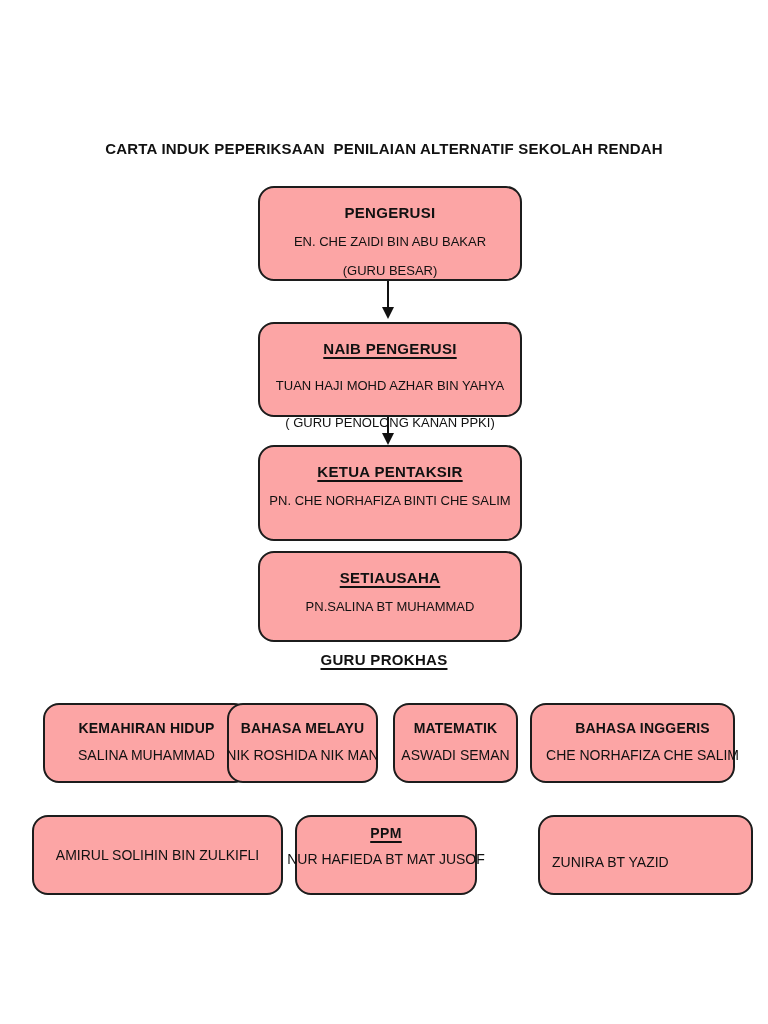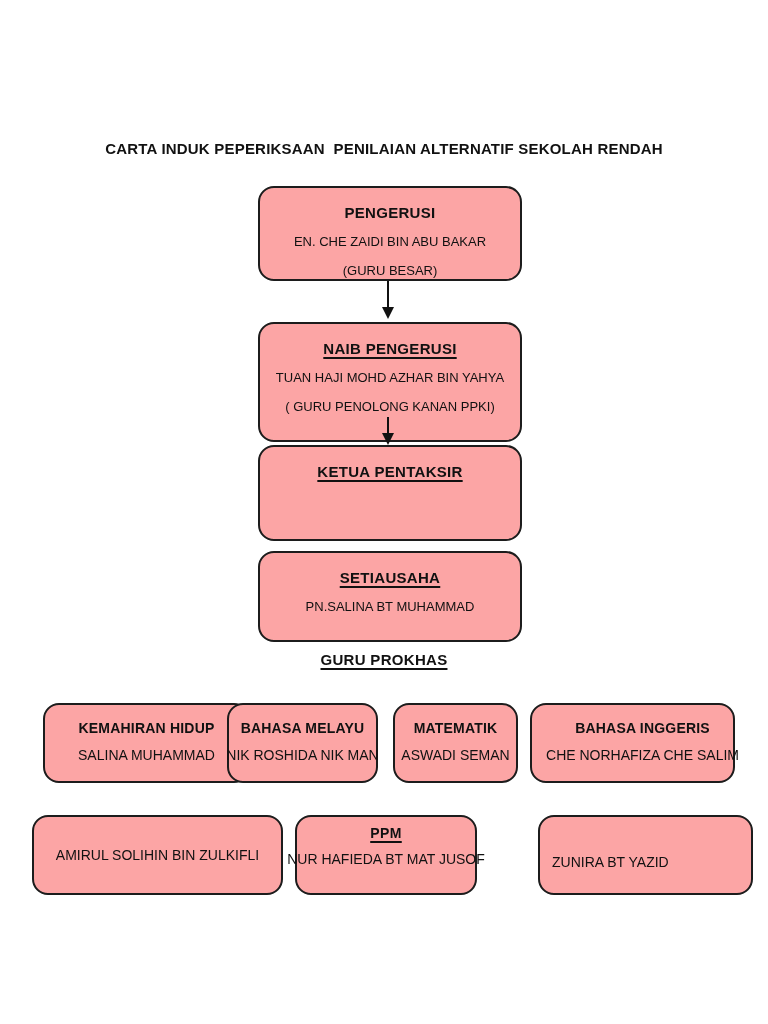--- a/index.html
+++ b/index.html
@@ -92,33 +92,34 @@
     <div class="line btitle">PENGERUSI</div>
     <div class="line">EN. CHE ZAIDI BIN ABU BAKAR</div>
     <div class="line">(GURU BESAR)</div>
   </div>
 
   <div class="arrow" style="top:281px;">
     <div class="stem" style="height:26px;"></div>
     <div class="head"></div>
   </div>
 
-  <div class="obox main-box" style="top:322px; height:120px;">
+  <div class="obox main-box" style="top:322px; height:95px;gap:8px;">
     <div class="line btitle u">NAIB PENGERUSI</div>
     <div class="line">TUAN HAJI MOHD AZHAR BIN YAHYA</div>
     <div class="line">( GURU PENOLONG KANAN PPKI)</div>
   </div>
 
   <div class="arrow" style="top:417px;">
     <div class="stem" style="height:16px;"></div>
     <div class="head"></div>
   </div>
 
   <div class="obox main-box" style="top:445px; height:96px;">
     <div class="line btitle u">KETUA PENTAKSIR</div>
+    <div class="line">PN. CHE NORHAFIZA BINTI CHE SALIM</div>
   </div>
 
   <div class="obox main-box" style="top:551px; height:91px;">
     <div class="line btitle u">SETIAUSAHA</div>
     <div class="line">PN.SALINA BT MUHAMMAD</div>
   </div>
 
   <div class="section-heading u">GURU PROKHAS</div>
 
   <div class="obox subj-box" style="left:43px; width:207px;">

